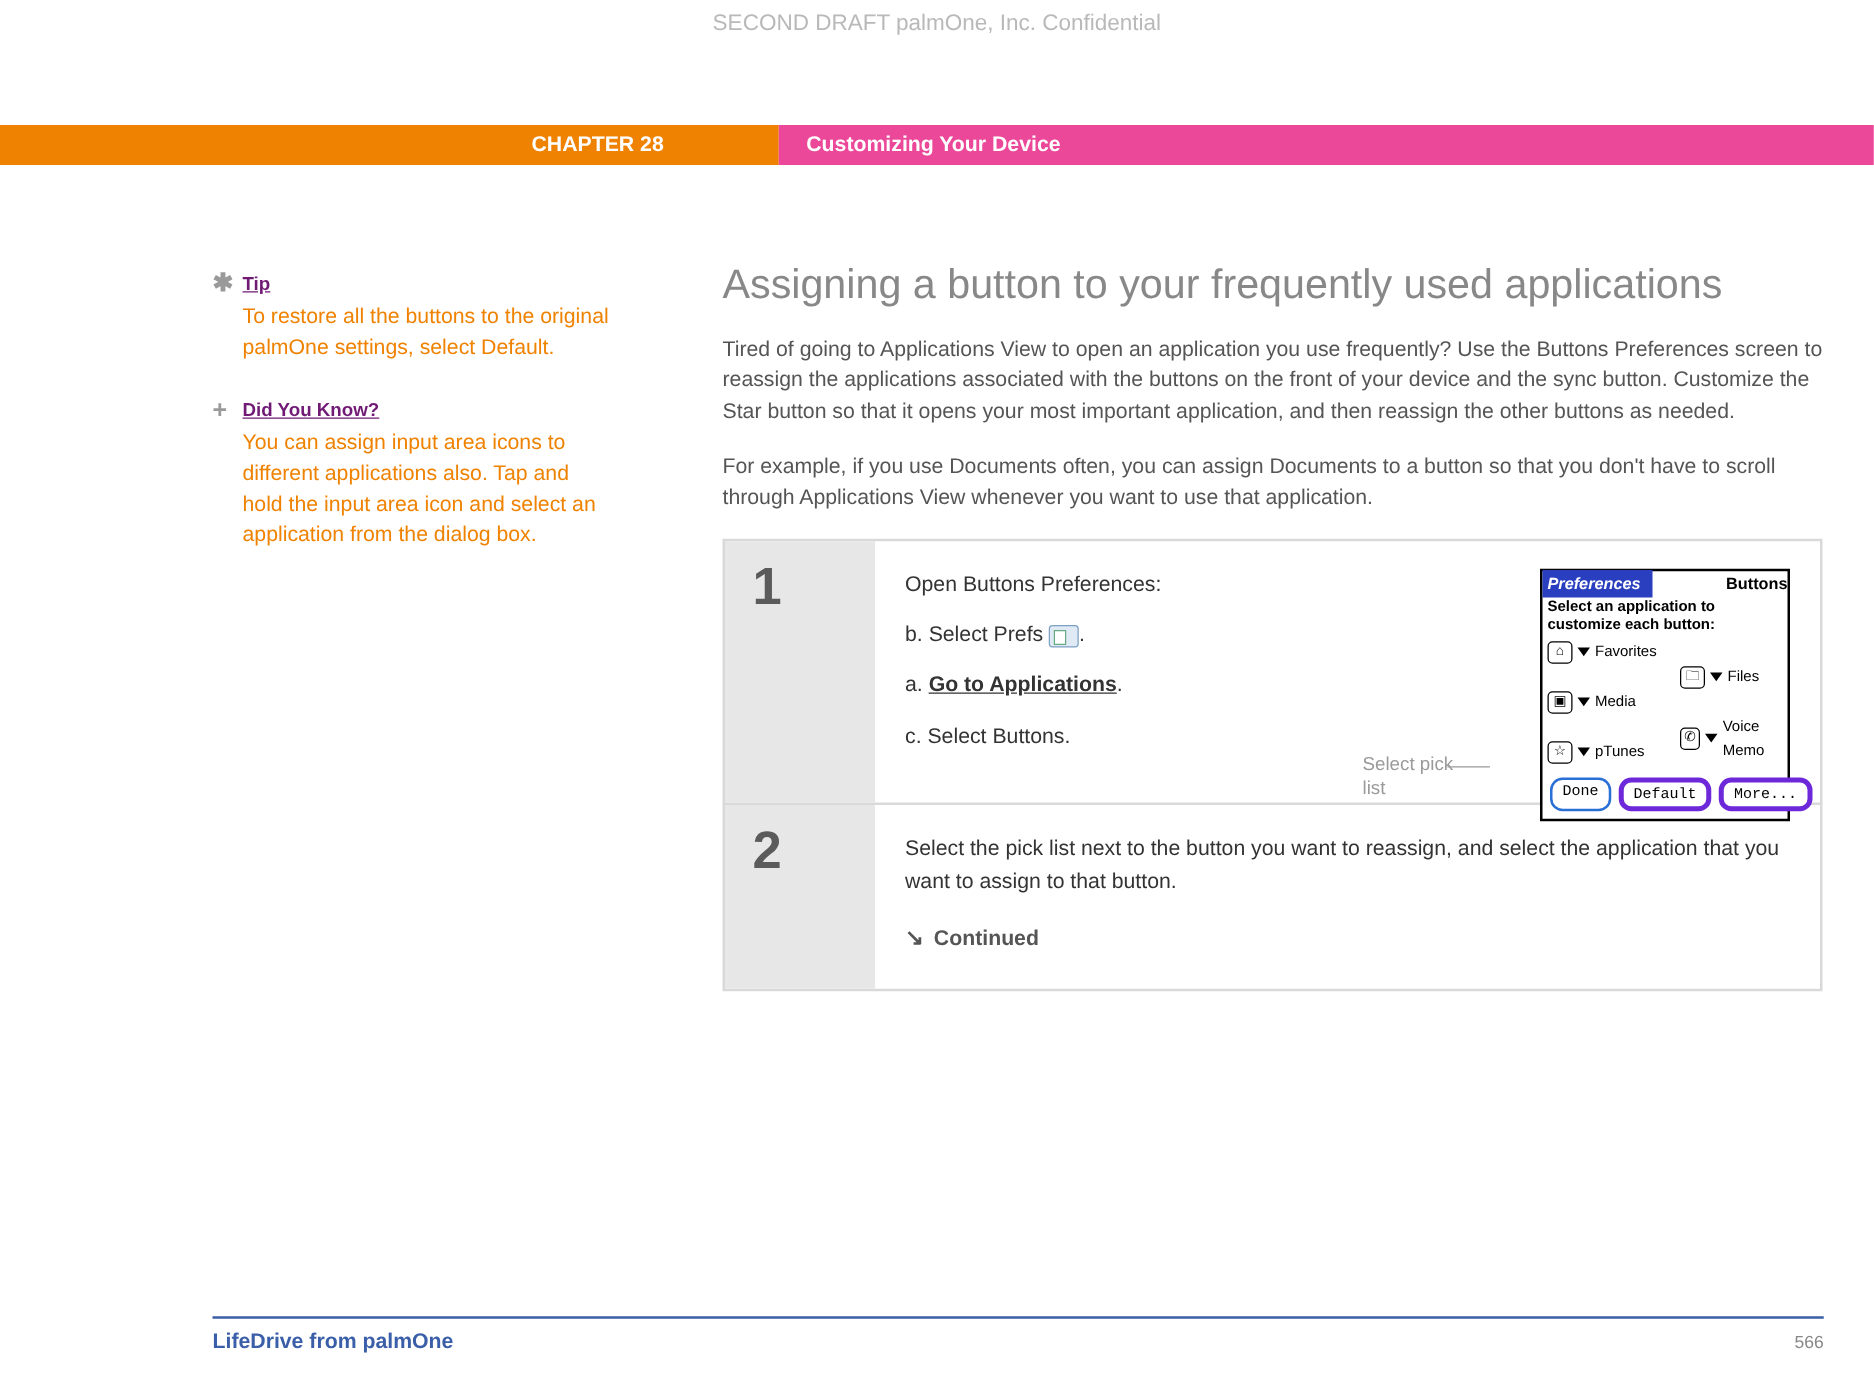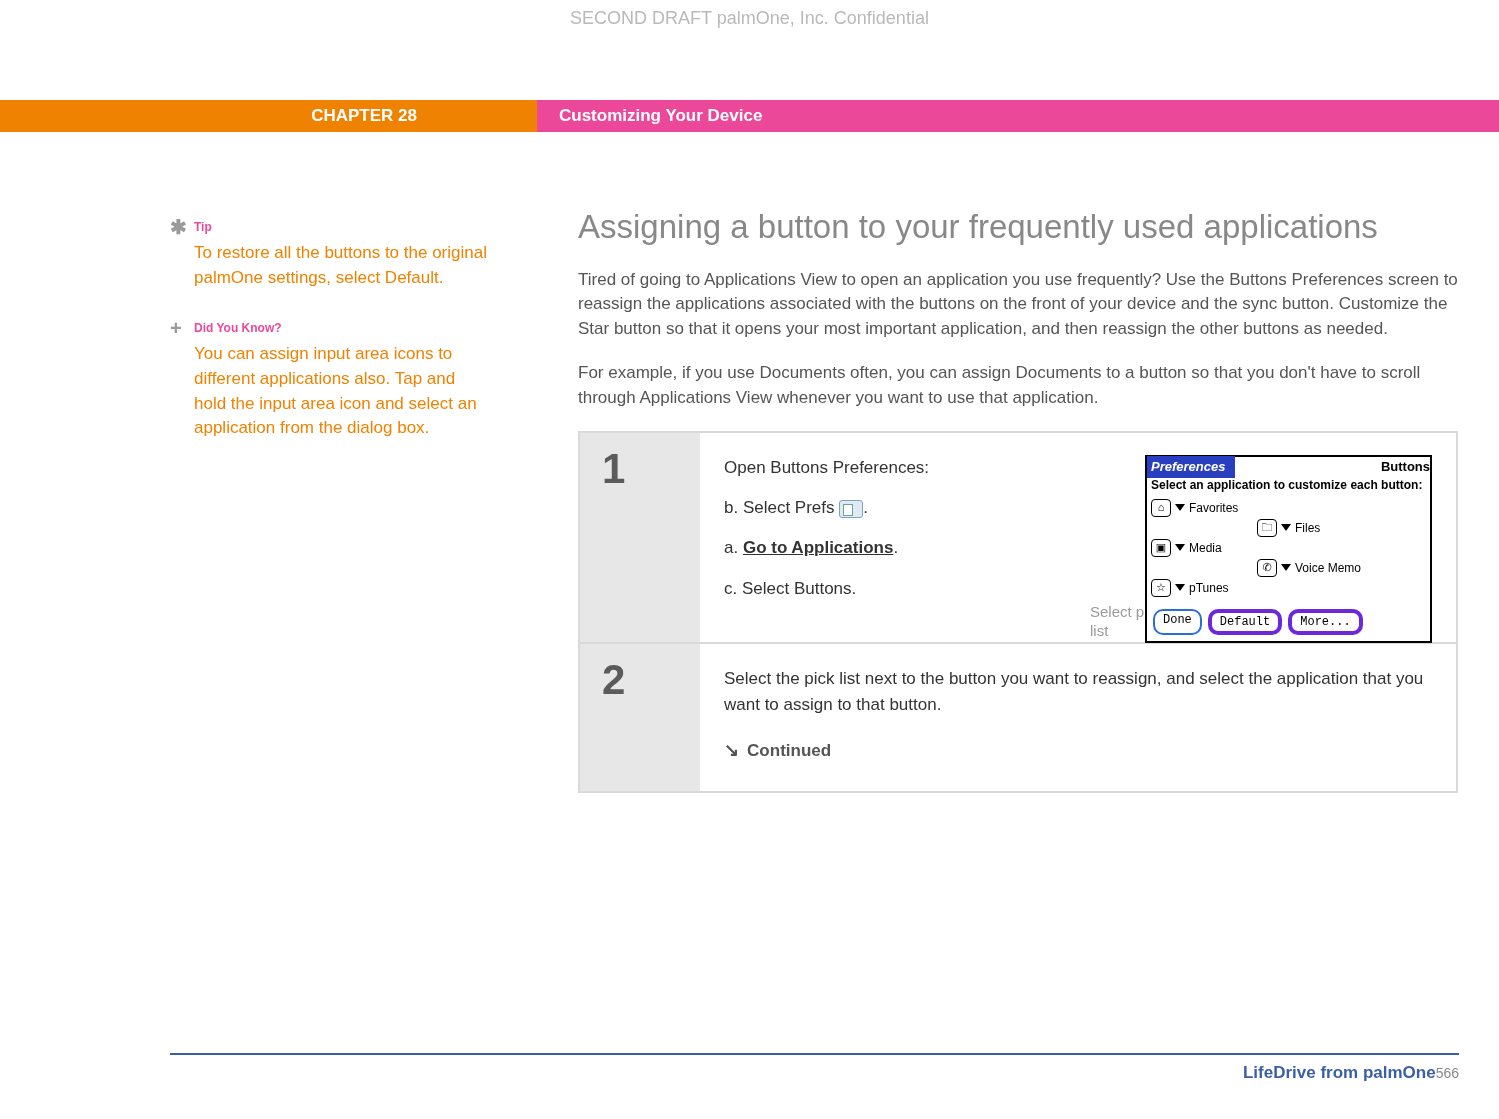--- a/index.html
+++ b/index.html
@@ -23,29 +23,29 @@
   }
   .chapter-bar {
     position: absolute;
     top: 100px;
     left: 0;
     width: 100%;
     height: 32px;
     display: flex;
   }
   .chapter-orange {
-    width: 537px;
+    width: 623px;
     background: #ef8200;
     color: #fff;
     font-weight: 700;
     font-size: 17px;
     display: flex;
     align-items: center;
     justify-content: flex-end;
-    padding-right: 120px;
+    padding-right: 92px;
   }
   .chapter-gray {
     flex: 1;
     background: #ec4899;
     color: #fff;
     font-weight: 700;
     font-size: 17px;
     display: flex;
     align-items: center;
     padding-left: 22px;
@@ -63,23 +63,24 @@
     margin-bottom: 4px;
   }
   .note-icon {
     width: 24px;
     color: #9a9a9a;
     font-size: 20px;
     font-weight: 700;
     line-height: 1;
   }
   .note-title {
-    color: #ec4899;
-    font-weight: 700;
-    font-size: 12px;
+    color: #701a75;
+    font-weight: 700;
+    font-size: 15px;
+    text-decoration: underline;
   }
   .note-body {
     color: #ef8200;
     font-size: 17px;
     line-height: 1.45;
     margin-left: 24px;
   }
   .main {
     position: absolute;
     left: 578px;
@@ -160,21 +161,21 @@
   }
   .callout-line {
     position: absolute;
     top: 158px;
     right: 240px;
     width: 34px;
     height: 1px;
     background: #9a9a9a;
   }
   .palm-screen {
-    width: 287px;
+    width: 200px;
     border: 2px solid #000;
     background: #fff;
     font-family: Verdana, Geneva, sans-serif;
     font-size: 13px;
     color: #000;
     position: relative;
   }
   .palm-titlebar {
     display: flex;
     justify-content: space-between;
@@ -255,21 +256,21 @@
     color: #555;
   }
   .footer {
     position: absolute;
     left: 170px;
     right: 40px;
     bottom: 36px;
     border-top: 2px solid #3a5fa8;
     padding-top: 8px;
     display: flex;
-    justify-content: flex-end;
+    justify-content: space-between;
     align-items: center;
   }
   .footer-left {
     color: #3a5fa8;
     font-weight: 700;
     font-size: 17px;
   }
   .footer-right {
     color: #888;
     font-size: 14px;

